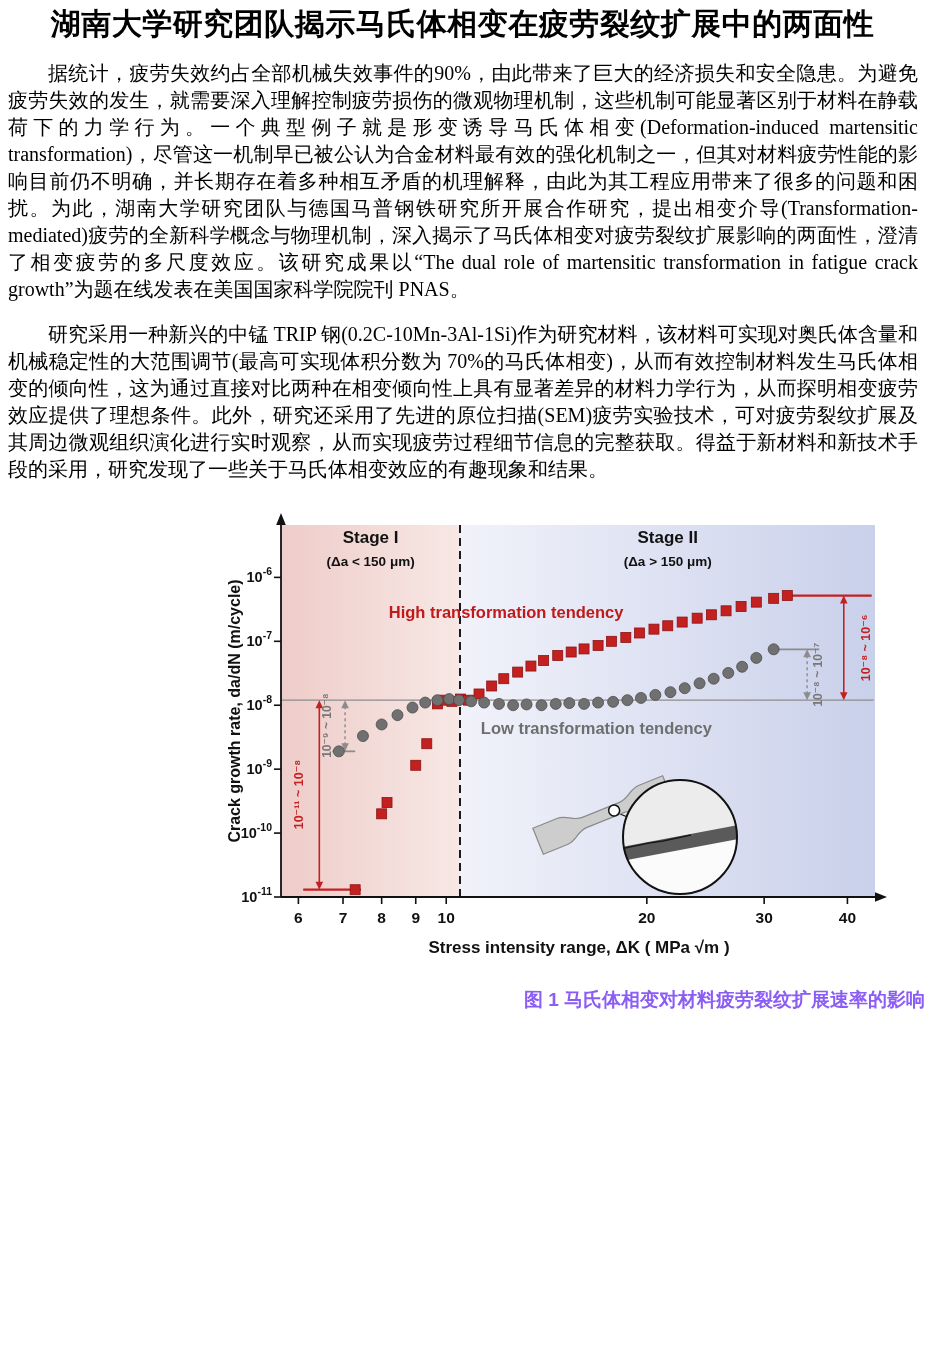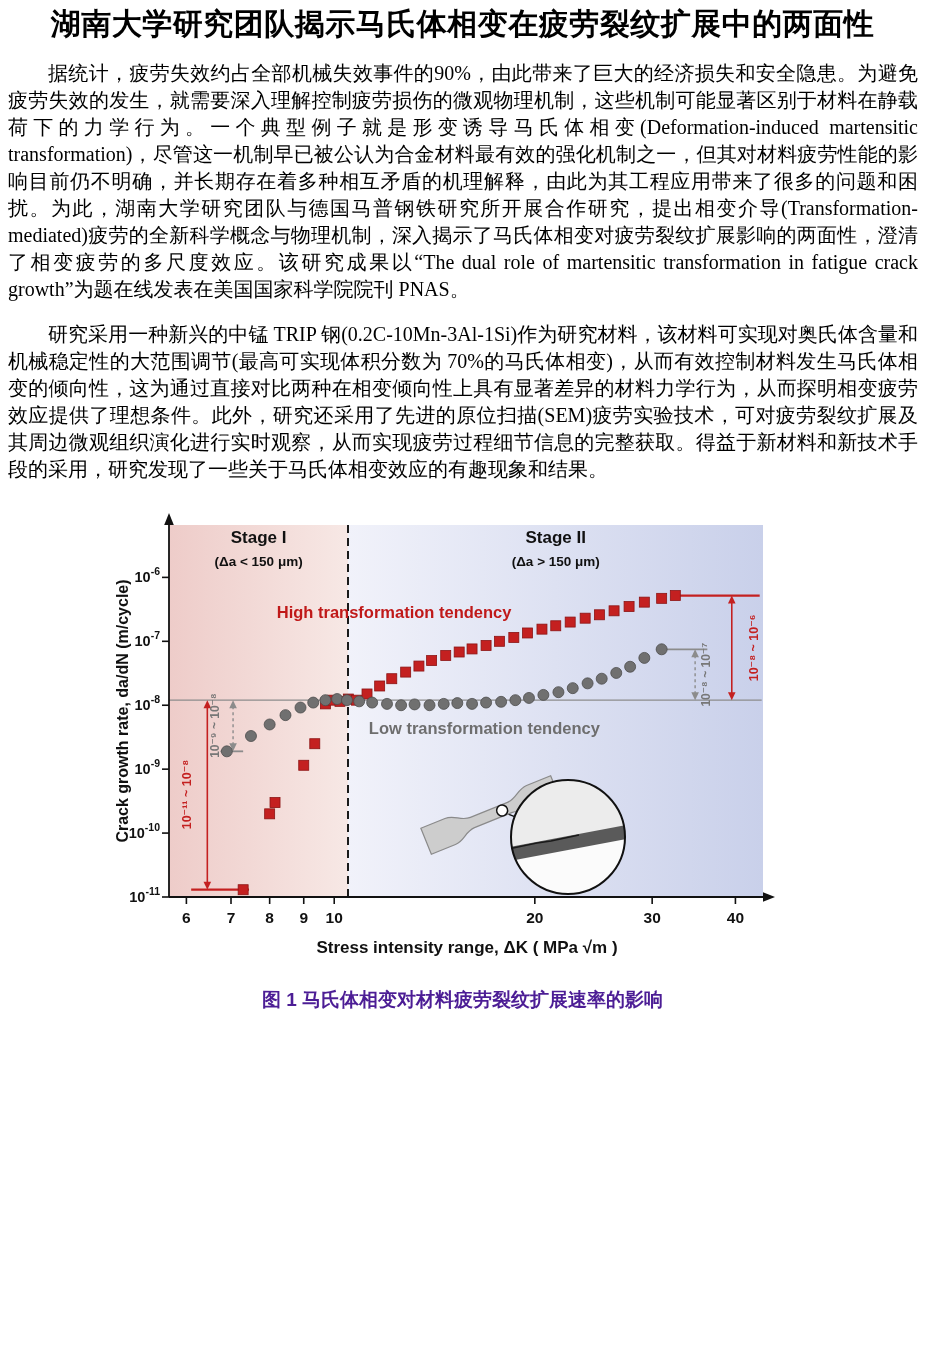--- a/index.html
+++ b/index.html
@@ -9,24 +9,24 @@
   }
   .title{
     font-family:"Liberation Sans","DejaVu Sans",sans-serif;
     font-size:30px;font-weight:bold;text-align:center;
     margin:6px 14px 0;letter-spacing:0.5px;line-height:1.2;
   }
   .para{
     font-size:20px;line-height:27px;text-align:justify;
     margin:18px 7px 0 8px;text-indent:2em;
   }
-  figure{margin:24px 0 6px;text-align:center;}
+  figure{margin:24px 0 6px;text-align:right;}
   figcaption{
     font-family:"Liberation Sans","DejaVu Sans",sans-serif;
-    font-size:19px;font-weight:bold;margin-top:12px;color:#4c1d95;
+    font-size:19px;font-weight:bold;margin-top:12px;color:#8b5cf6;
   }
   svg text{font-family:"Liberation Sans","DejaVu Sans",sans-serif;}
 </style>
 </head>
 <body>
 
 <div class="page">
 
   <h1 class="title">湖南大学研究团队揭示马氏体相变在疲劳裂纹扩展中的两面性</h1>
 

